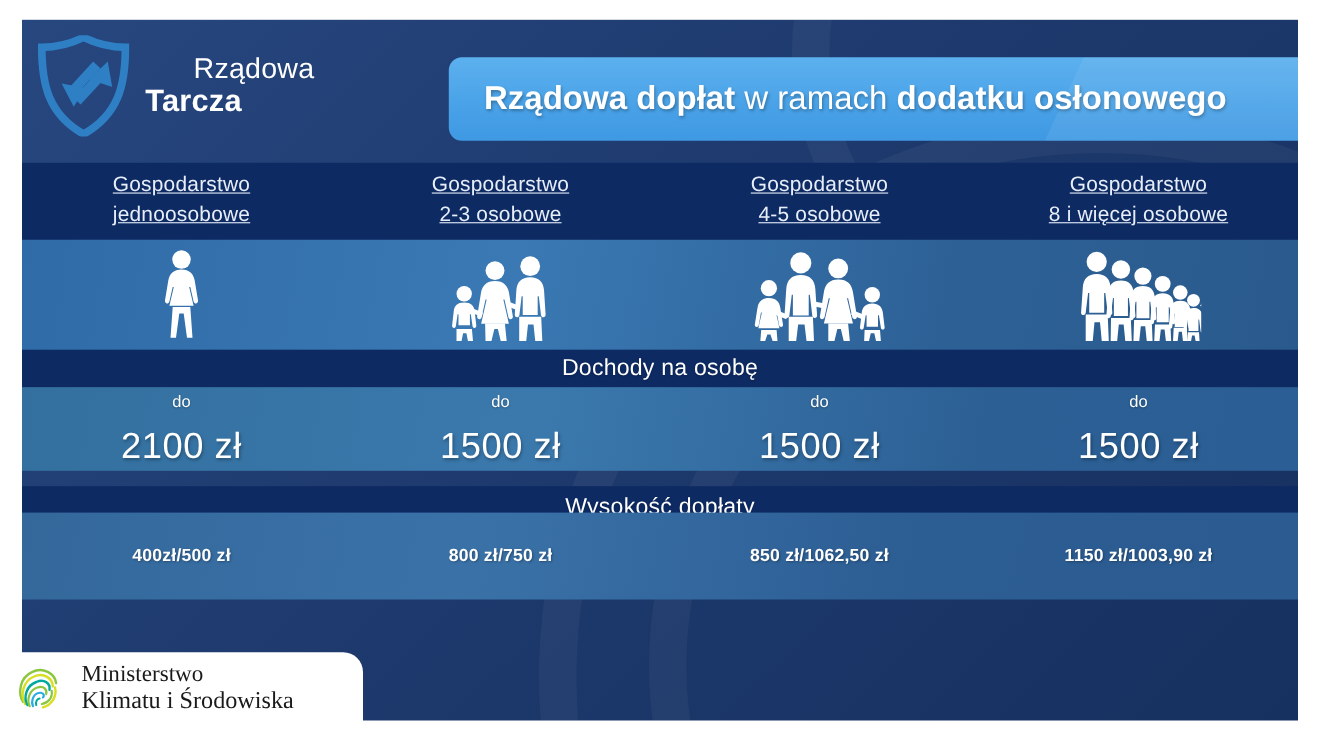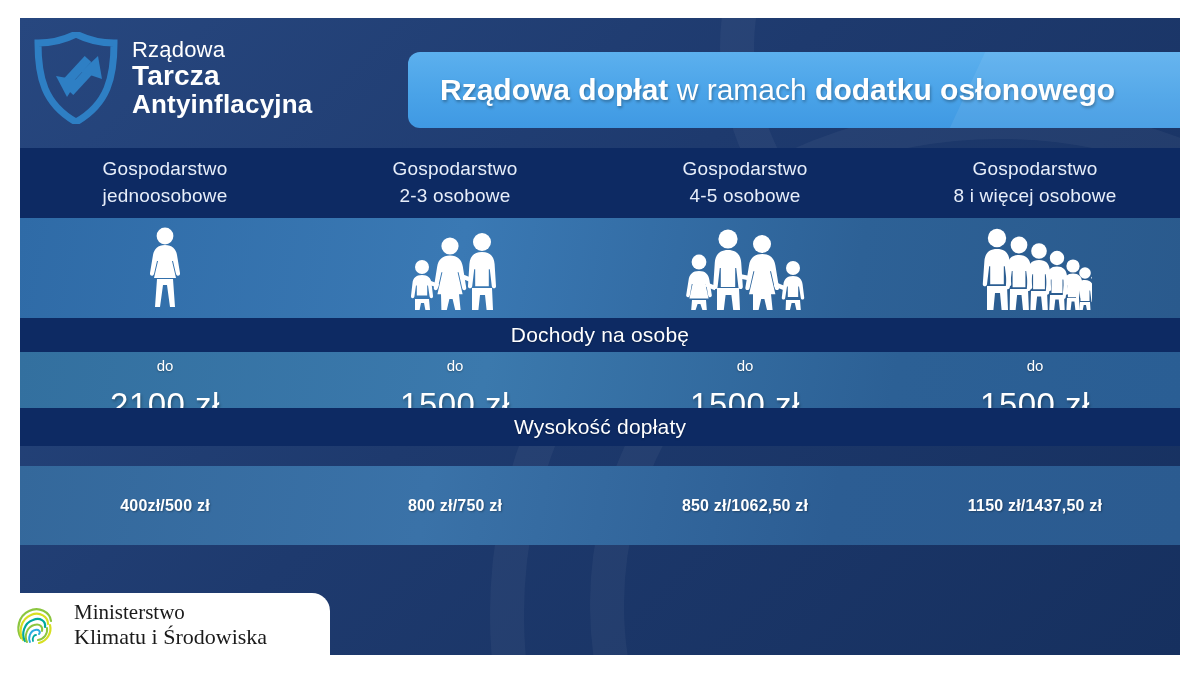--- a/index.html
+++ b/index.html
@@ -37,21 +37,21 @@
   .header {
     position: absolute; left: 0; top: 0;
     width: 1160px; height: 130px;
   }
   .logo-block {
     position: absolute; left: 14px; top: 14px;
     display: flex; align-items: center; gap: 14px;
   }
   .shield { width: 84px; height: 92px; flex: 0 0 auto; }
   .brand-text { color: #ffffff; line-height: 1.06; }
-  .brand-l1 { font-size: 22px; font-weight: 400; letter-spacing: .2px; }
+  .brand-l1 { font-size: 26px; font-weight: 400; letter-spacing: .2px; margin-left: 44px; }
   .brand-l2 { font-size: 28px; font-weight: 700; letter-spacing: .2px; }
   .brand-l3 { font-size: 26px; font-weight: 700; letter-spacing: .2px; }
 
   .title-banner {
     position: absolute;
     left: 388px; top: 34px;
     width: 772px; height: 76px;
     background: linear-gradient(180deg, #5cb0ee 0%, #4aa3e8 55%, #3f99e3 100%);
     border-radius: 12px 0 0 12px;
     display: flex; align-items: center;
@@ -72,37 +72,37 @@
     white-space: nowrap;
   }
   .title-text b { font-weight: 700; }
 
   
   .row { position: absolute; left: 0; width: 1160px; }
   .row-head   { top: 130px;  height: 70px;  background: #0d2a63; }
   .row-icons  { top: 200px;  height: 100px; background: linear-gradient(100deg, #2f6ba7 0%, #3a79b4 38%, #2d6196 72%, #2a5a8d 100%); }
   .row-band1  { top: 300px;  height: 34px;  background: #0d2a63; }
   .row-inc    { top: 334px;  height: 76px;  background: linear-gradient(100deg, #33709f 0%, #3b79ad 40%, #2c6095 75%, #2a5e94 100%); }
-  .row-band2  { top: 390px;  height: 38px;  background: #0d2a63; }
+  .row-band2  { top: 424px;  height: 38px;  background: #0d2a63; }
   .row-sub    { top: 448px;  height: 79px;  background: linear-gradient(100deg, #34689b 0%, #3a72a8 35%, #2c5d93 70%, #2b5b90 100%); }
 
   .band-label {
     height: 100%;
     display: flex; align-items: center; justify-content: center;
     color: #ffffff; font-size: 21px; font-weight: 400; letter-spacing: .2px;
     text-shadow: 0 1px 2px rgba(0,0,0,.25);
   }
 
   .cols { display: flex; height: 100%; }
   .col  { flex: 1 1 25%; display: flex; flex-direction: column;
           align-items: center; justify-content: center; position: relative; }
 
   .hdr-line {
     color: #e7eefa; font-size: 19px; font-weight: 400;
-    line-height: 1.42; text-align: center; letter-spacing: .2px;
+    line-height: 1.42; text-align: center; letter-spacing: .2px; text-decoration: underline;
   }
 
   .fig-wrap { display: flex; align-items: flex-end; justify-content: center;
               height: 84px; }
   .fig-wrap svg { display: block; }
 
   .inc-do {
     color: #ffffff; font-size: 15px; font-weight: 300;
     line-height: 1; margin-bottom: 3px;
     text-shadow: 0 1px 2px rgba(0,0,0,.3);
@@ -154,21 +154,20 @@
         <svg class="shield" viewBox="0 0 84 92">
           <path d="M42 2 C30 8 16 11 4 11 C4 45 10 72 42 90 C74 72 80 45 80 11 C68 11 54 8 42 2 Z" fill="none" stroke="#2e7fc4" stroke-width="7"></path>
           <path d="M54 27 L30 53" stroke="#2e7fc4" stroke-width="9" stroke-linecap="butt"></path>
           <path d="M33 65 L22 44 L44 48 Z" fill="#2e7fc4"></path>
           <path d="M36 60 L60 34" stroke="#2e7fc4" stroke-width="9" stroke-linecap="butt"></path>
           <path d="M64 24 L68 47 L47 40 Z" fill="#2e7fc4"></path>
         </svg>
         <div class="brand-text">
           <div class="brand-l1">Rządowa</div>
           <div class="brand-l2">Tarcza</div>
-          <div class="brand-l3">Antyinflacyjna</div>
         </div>
       </div>
 
       <div class="title-banner">
         <div class="title-text">
           <b>Rządowa dopłat</b><span> w ramach </span><b>dodatku osłonowego</b>
         </div>
       </div>
     </div>
 
@@ -332,21 +331,21 @@
         <div class="col">
           <div class="sub-val">400zł/500 zł</div>
         </div>
         <div class="col">
           <div class="sub-val">800 zł/750 zł</div>
         </div>
         <div class="col">
           <div class="sub-val">850 zł/1062,50 zł</div>
         </div>
         <div class="col">
-          <div class="sub-val">1150 zł/1437,50 zł</div>
+          <div class="sub-val">1150 zł/1003,90 zł</div>
         </div>
       </div>
     </div>
 
   </div>
 
   <div class="ministry">
     <svg class="min-mark" viewBox="0 0 44 46">
       <g fill="none" stroke-linecap="round">
         <path d="M7 36 C2 28 4 14 15 9 C25 4 36 10 37 19" stroke="#8cc63f" stroke-width="2.2"></path>

